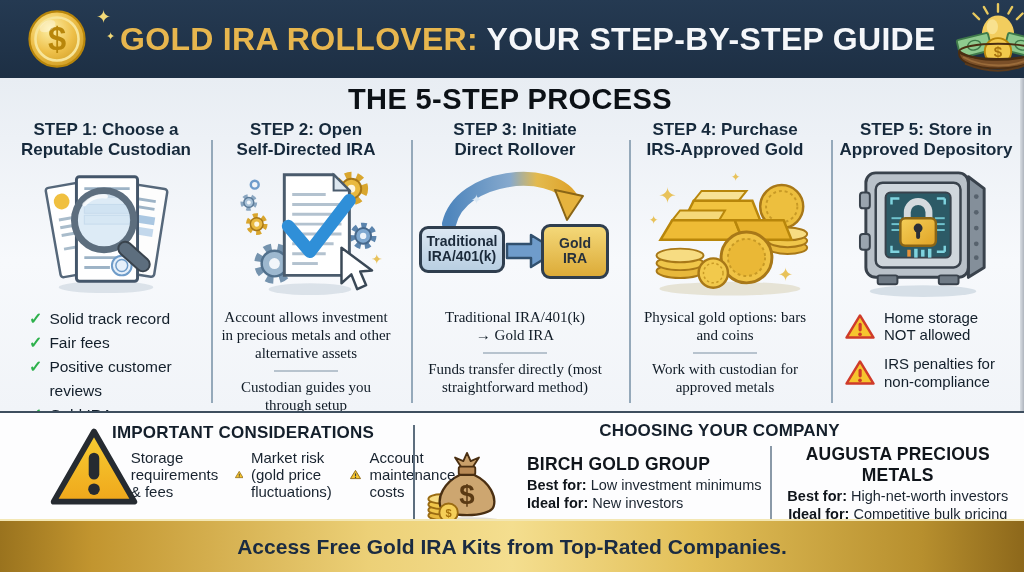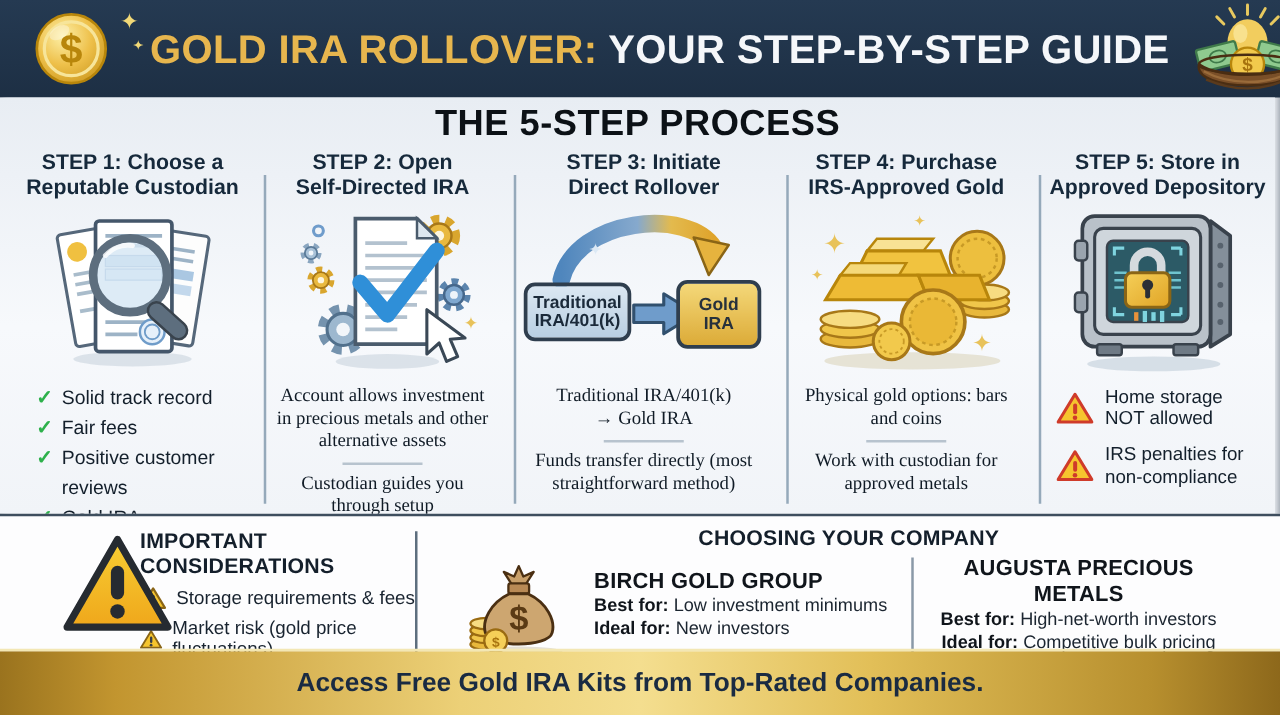--- a/index.html
+++ b/index.html
@@ -48,26 +48,26 @@
 
   
   .flow { position:relative; width:192px; height:136px; margin:0 auto; }
   .flow svg.arcs { position:absolute; inset:0; }
   .flow-box { position:absolute; border:3px solid #2f3e4e; border-radius:9px; font-weight:bold; font-size:14px; line-height:1.12; color:#1b2a3a; padding:5px 3px; }
   .box-from { left:0; top:62px; width:86px; background:linear-gradient(180deg,#dbe7f2,#b9cfe2); }
   .box-to   { right:2px; top:60px; width:68px; padding-top:9px; padding-bottom:9px; background:linear-gradient(180deg,#f4d879,#dcab38); color:#27313c; }
 
   
   .bottom { position:absolute; top:411px; left:0; right:0; height:119px; background:#fdfdfe; border-top:2px solid #3e4e5e; display:flex; }
-  .considerations { width:334px; position:relative; }
+  .considerations { width:415px; position:relative; }
   .considerations::after { content:""; position:absolute; right:0; top:12px; bottom:8px; width:2px; background:#5d6e7e; }
   .big-tri { position:absolute; left:46px; top:12px; }
   .cons-inner { margin-left:112px; padding-top:10px; }
   .cons-title { font-size:17px; font-weight:bold; color:#141f2b; letter-spacing:.2px; }
-  .cons-items { margin-top:6px; display:flex; flex-direction:column; gap:6px; }
+  .cons-items { margin-top:6px; display:flex; gap:6px; }
   .cons-row { display:flex; gap:8px; align-items:center; font-size:15px; color:#18232f; }
 
   .company { flex:1; display:flex; flex-direction:column;align-items:center; }
   .company-title { text-align:center; font-size:17px; font-weight:bold; color:#141f2b; padding-top:8px; letter-spacing:.2px; }
   .company-row { display:flex; flex:1; align-items:center; }
   .bag-wrap { width:104px; display:flex; justify-content:center; align-items:center; }
   .company-col { flex:1; padding:0 8px 6px; position:relative; }
   .company-col.second::before { content:""; position:absolute; left:-2px; top:2px; bottom:6px; width:2px; background:#8a99a8; }
   .company-name { font-size:17.5px; font-weight:bold; color:#10151b; letter-spacing:.2px; }
   .company-line { font-size:14.5px; color:#1b2530; margin-top:2px; }

